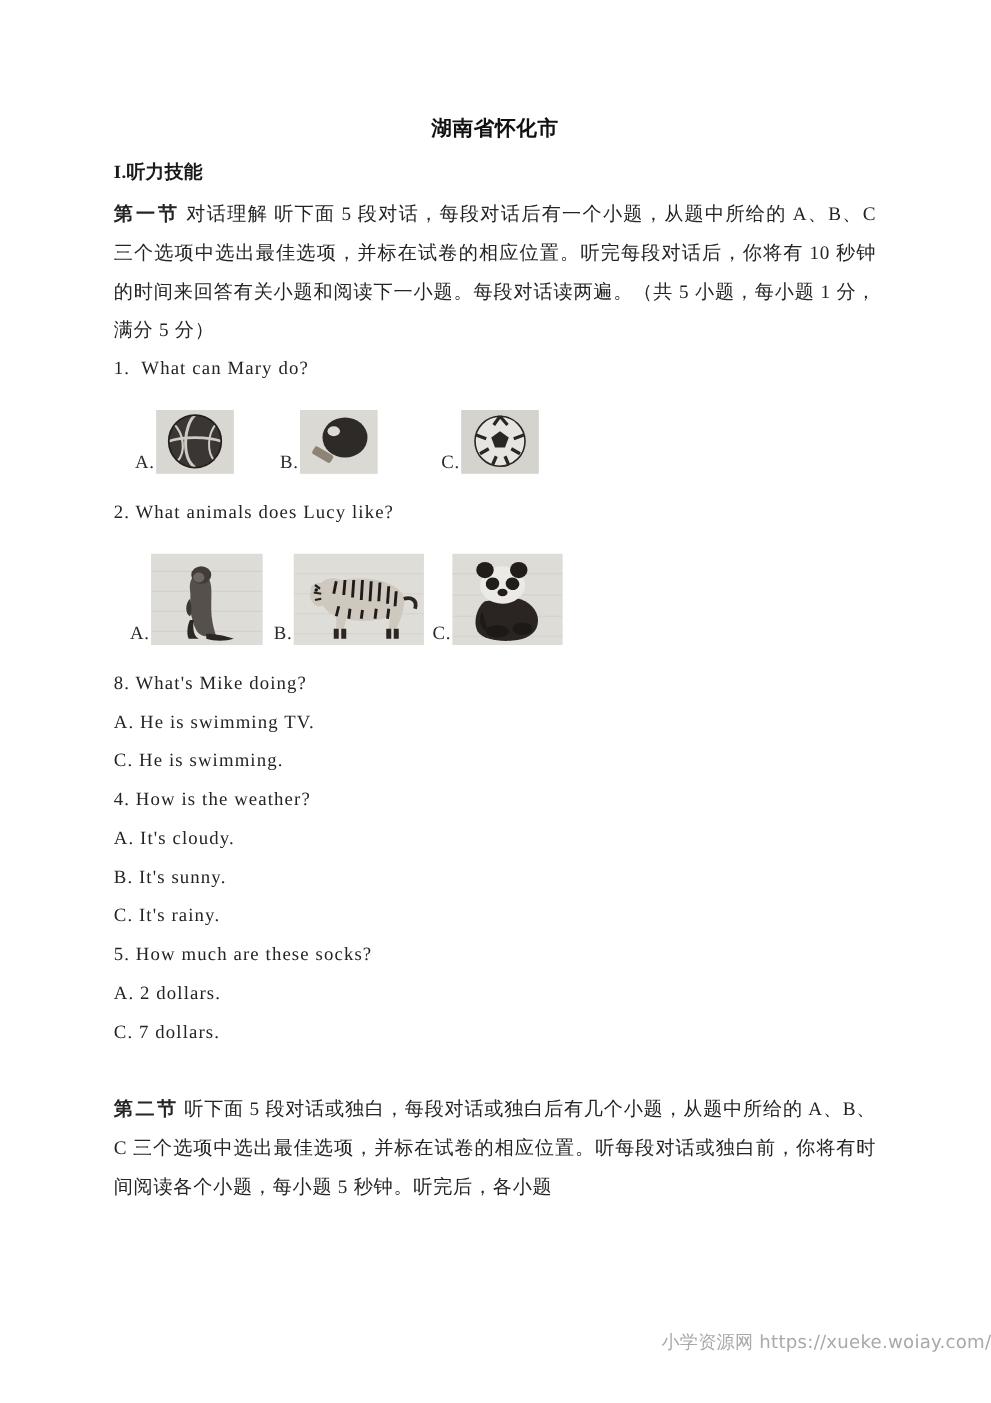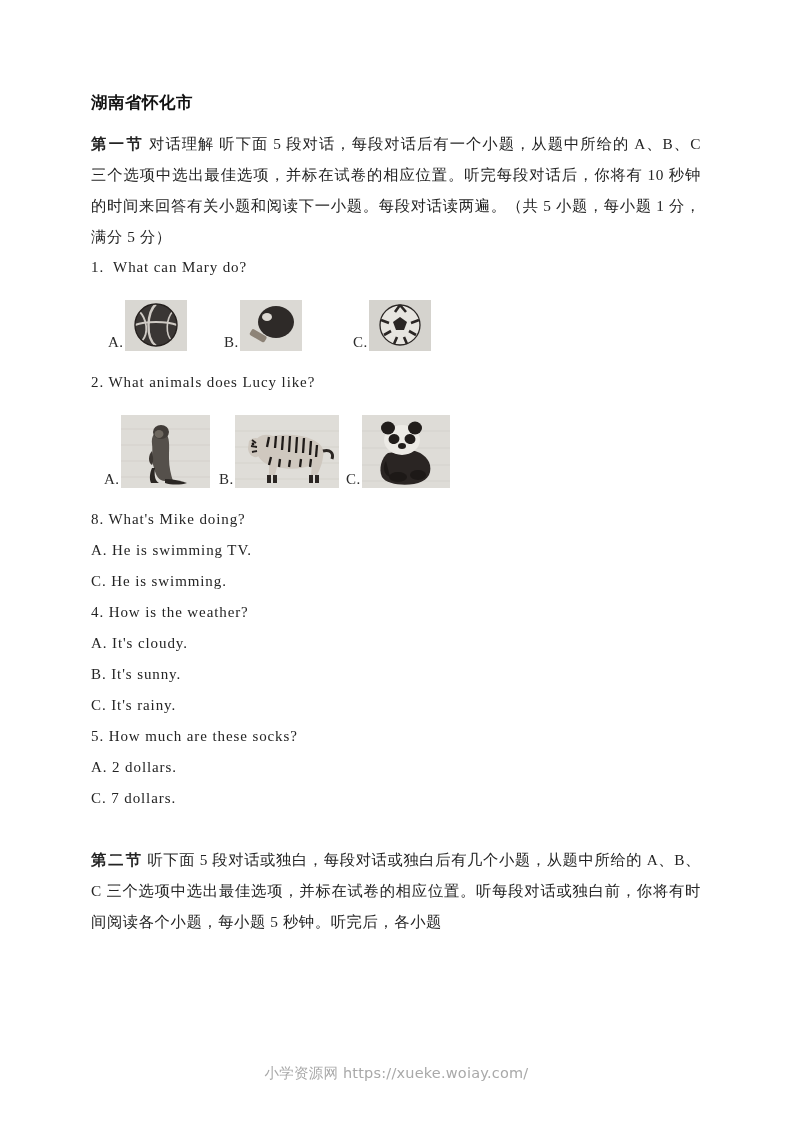--- a/index.html
+++ b/index.html
@@ -23,21 +23,21 @@
     background: #fff;
   }
   .content {
     position: absolute;
     left: 91px;
     top: 92px;
     width: 610px;
   }
 
   .doc-title {
-    text-align: left;
+    text-align: center;
     font-weight: bold;
     font-size: 16.5px;
     letter-spacing: 0.5px;
     margin: 0 0 14px 0;
     color: #111;
   }
 
   .section-head {
     font-weight: bold;
     font-size: 15px;
@@ -97,38 +97,39 @@
     position: relative;
   }
   .pic-frame svg { display: block; }
 
   
   .footer-wm {
     position: absolute;
     left: 0;
     top: 1064px;
     width: 793px;
-    text-align: center;
+    text-align: right;
     font-family: "DejaVu Sans", "Liberation Sans", sans-serif;
     font-size: 14.5px;
     color: #a9a9a9;
     letter-spacing: 0.2px;
   }
 
   .gap-lg { height: 30px; }
   .gap-md { height: 12px; }
 </style>
 </head>
 <body>
 
 <div class="page">
   <div class="content">
 
     <div class="doc-title">湖南省怀化市</div>
 
+    <div class="section-head">I.听力技能</div>
 
     <p class="para"><span class="bold-lead">第一节</span> <span>对话理解   听下面 5 段对话，每段对话后有一个小题，从题中所给的 A、B、C 三个选项中选出最佳选项，并标在试卷的相应位置。听完每段对话后，你将有 10 秒钟的时间来回答有关小题和阅读下一小题。每段对话读两遍。（共 5 小题，每小题 1 分，满分 5 分）</span></p>
 
     <p class="qline">1.  What can Mary do?</p>
     <div class="pic-row">
 
       <div class="pic-opt" style="left:17px;">
         <span class="pic-label">A.</span>
         <span class="pic-frame">
           <svg width="62" height="51" viewBox="0 0 62 51">

